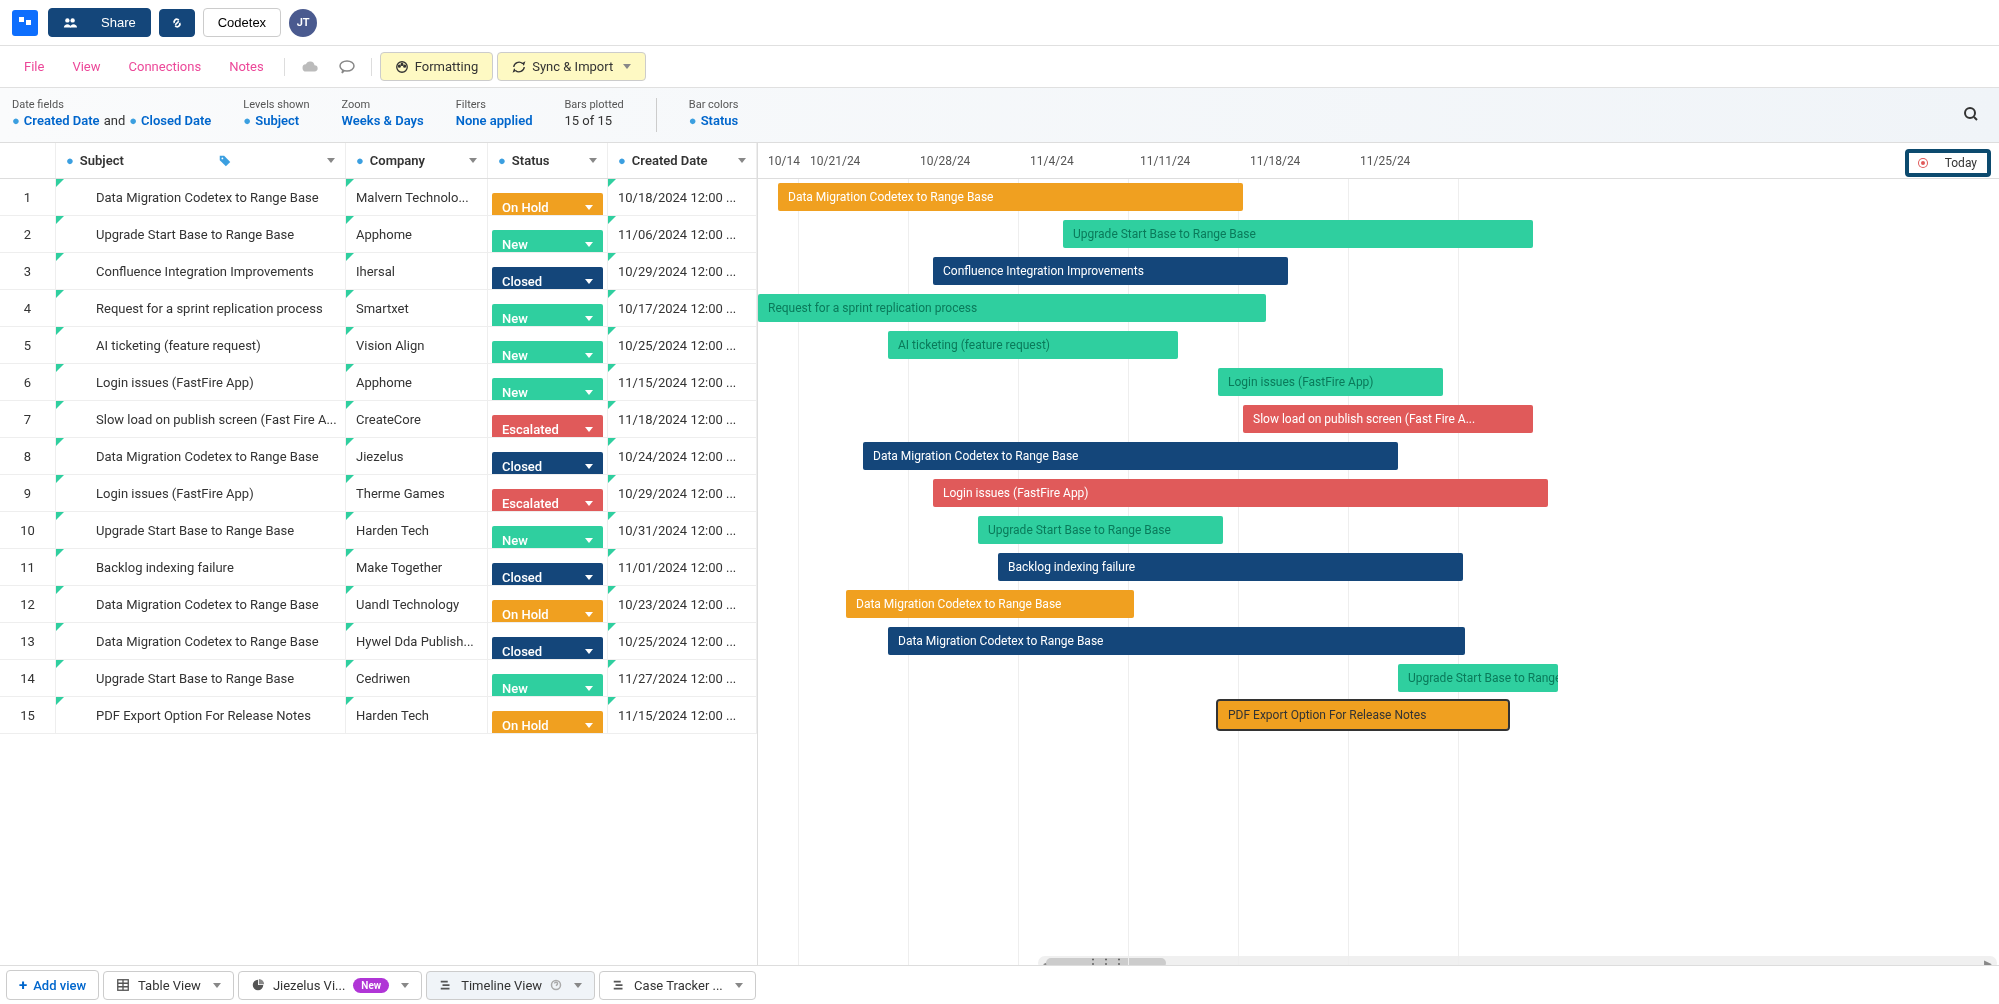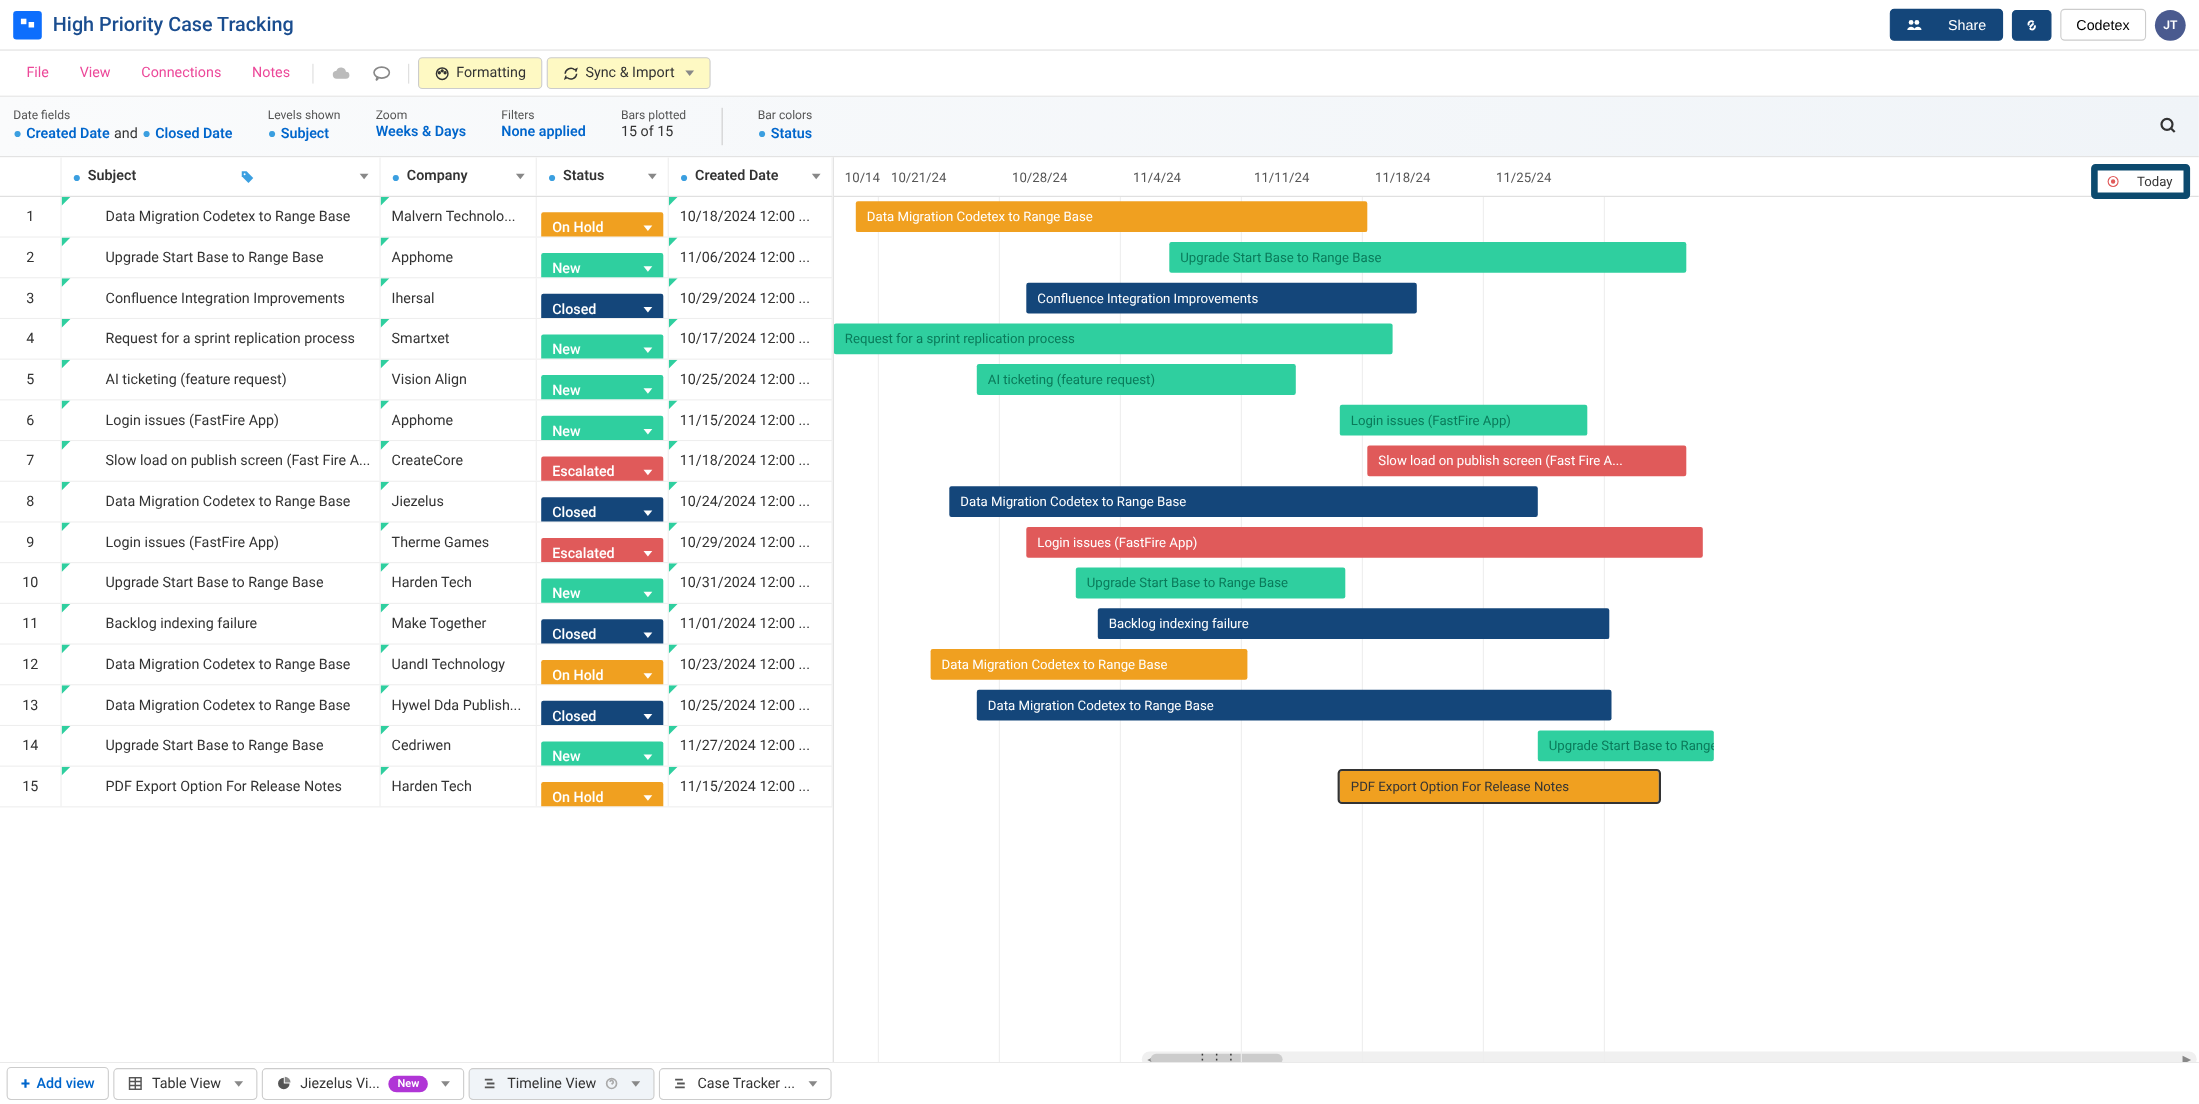--- a/index.html
+++ b/index.html
@@ -66,21 +66,21 @@
 .status-pill { width: 100%; height: 100%; border-radius: 2px; display: flex; align-items: center; padding: 0 10px; color: #fff; font-weight: 500; font-size: 13px; position: relative; margin-top: 20px; }
 .status-pill .chev { border-top-color: #fff; position: absolute; right: 10px; }
 .st-onhold { background: #f0a020; }
 .st-new { background: #2fcf9f; }
 .st-closed { background: #14467a; }
 .st-escalated { background: #e05a5a; }
 
 
 .timeline-header { display: flex; height: 36px; border-bottom: 1px solid #ddd; align-items: center; background: #fff; position: relative; }
 .tl-date { position: absolute; font-size: 12px; color: #555; }
-.today-badge { position: absolute; right: 8px; top: 6px; border: 6px solid #0c4a6e; border-radius: 4px; padding: 3px 10px; font-size: 12px; display: flex; align-items: center; gap: 18px; background: #fff; }
+.today-badge { position: absolute; right: 8px; top: 6px; border: 4px solid #0c4a6e; border-radius: 4px; padding: 3px 10px; font-size: 12px; display: flex; align-items: center; gap: 18px; background: #fff; }
 .today-dot { width: 8px; height: 8px; border-radius: 50%; background: #e05a5a; border: 2px solid #fff; box-shadow: 0 0 0 1px #e05a5a; }
 
 
 .timeline-body { position: relative; height: calc(100% - 36px); overflow: hidden; }
 .tl-grid-line { position: absolute; top: 0; bottom: 0; width: 1px; background: #eee; }
 .bar { position: absolute; height: 28px; top: 4px; border-radius: 2px; display: flex; align-items: center; padding: 0 10px; color: #fff; font-size: 12px; white-space: nowrap; overflow: hidden; }
 .bar.st-onhold { background: #f0a020; }
 .bar.st-new { background: #2fcf9f; color: #084; }
 .bar.st-new { color: #0a7a5a; }
 .bar.st-closed { background: #14467a; color: #fff; }
@@ -102,21 +102,20 @@
 </head>
 <body>
 
 <div class="header">
   <div class="logo-box">
     <svg viewBox="0 0 16 16" fill="#fff">
         <rect x="2" y="2" width="5" height="5"></rect>
         <rect x="9" y="5" width="5" height="5"></rect>
       </svg>
   </div>
-  <div class="page-title">High Priority Case Tracking</div>
   <div class="header-actions">
     <button class="btn btn-primary">
       <svg width="14" height="14" viewBox="0 0 16 16" fill="#fff">
           <circle cx="5" cy="5" r="2.5"></circle>
           <circle cx="11" cy="5" r="2.5"></circle>
           <path d="M1 13c0-2 2-3.5 4-3.5s4 1.5 4 3.5z"></path>
           <path d="M8 13c0-2 2-3.5 4-3.5s4 1.5 4 3.5z"></path>
         </svg>
       <span>Share</span>
     </button>

